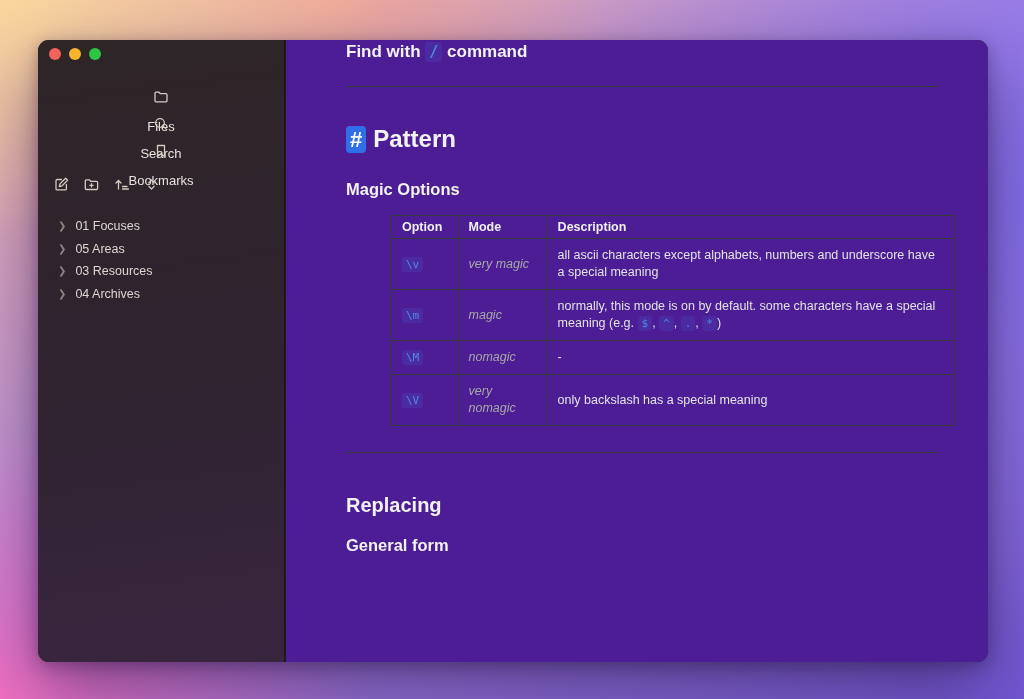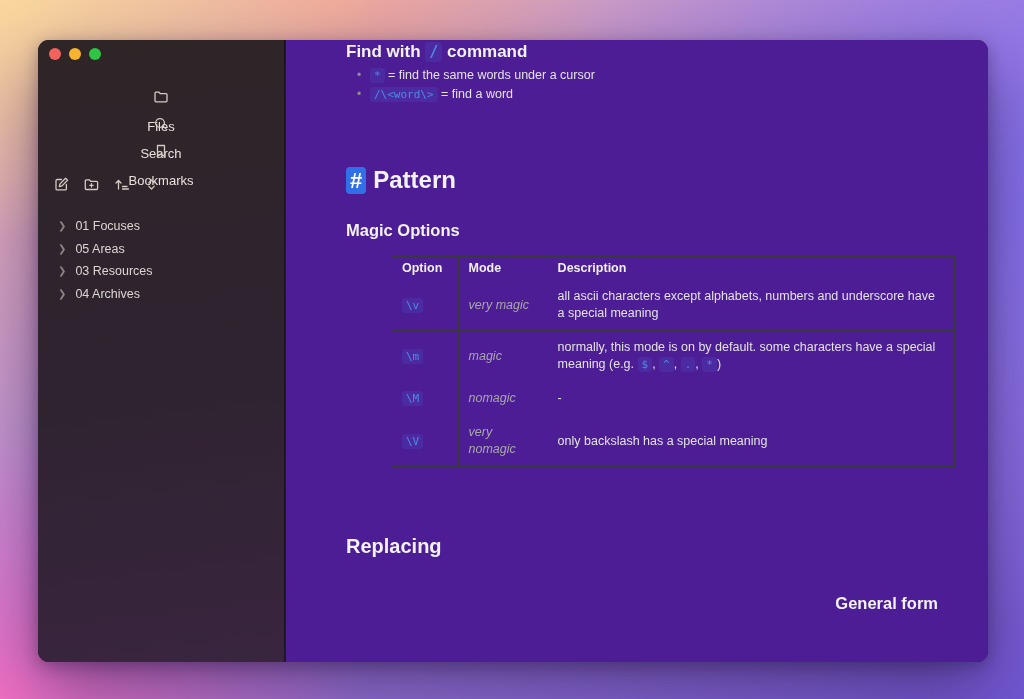--- a/index.html
+++ b/index.html
@@ -72,21 +72,21 @@
     border-collapse:collapse; margin:15px 0 0 45px; width:564px;
     font-size:12.5px; color:#e3e3e3;
   }
   th, td { border:1px solid #39393b; text-align:left; vertical-align:middle; }
   th { font-weight:700; color:#f0f0f0; padding:4px 10px; font-size:12.5px; }
   td { padding:8px 10px; line-height:17px; }
   col.c-option { width:55px; } col.c-mode { width:82px; } col.c-desc { width:375px; }
   td.mode-cell { font-style:italic; color:#a8a8a8; }
   .hr2 { margin-top:26px; }
   .h-replacing { font-size:20px; line-height:28px; margin-top:38px; }
-  .h-sub { font-size:16.5px; line-height:21px; margin-top:33px;text-align:right; }
+  .h-sub { font-size:16.5px; line-height:21px; margin-top:16px; }
   ul.blist.codeline { margin-top:4px; }
 </style>
 </head>
 <body>
 
 <div class="window">
 
   <div class="sidebar">
     <div class="traffic">
       <span class="t-red"></span>
@@ -165,24 +165,20 @@
         <span>04 Archives</span>
       </div>
     </div>
   </div>
 
   <div class="main">
     <div class="content">
 
       <h3 class="h-find"><span>Find with </span><span class="inline-code">/</span><span> command</span></h3>
 
-      <ul class="blist">
-        <li><span class="inline-code">*</span><span> = find the same words under a cursor</span></li>
-        <li><span class="inline-code">/\&lt;word\&gt;</span><span> = find a word</span></li>
-      </ul>
 
       <hr class="hr1">
 
       <h1 class="h-pattern">
           <span class="hash-badge">#</span>
           <span>Pattern</span>
         </h1>
 
       <h4 class="h-magic">Magic Options</h4>
 

